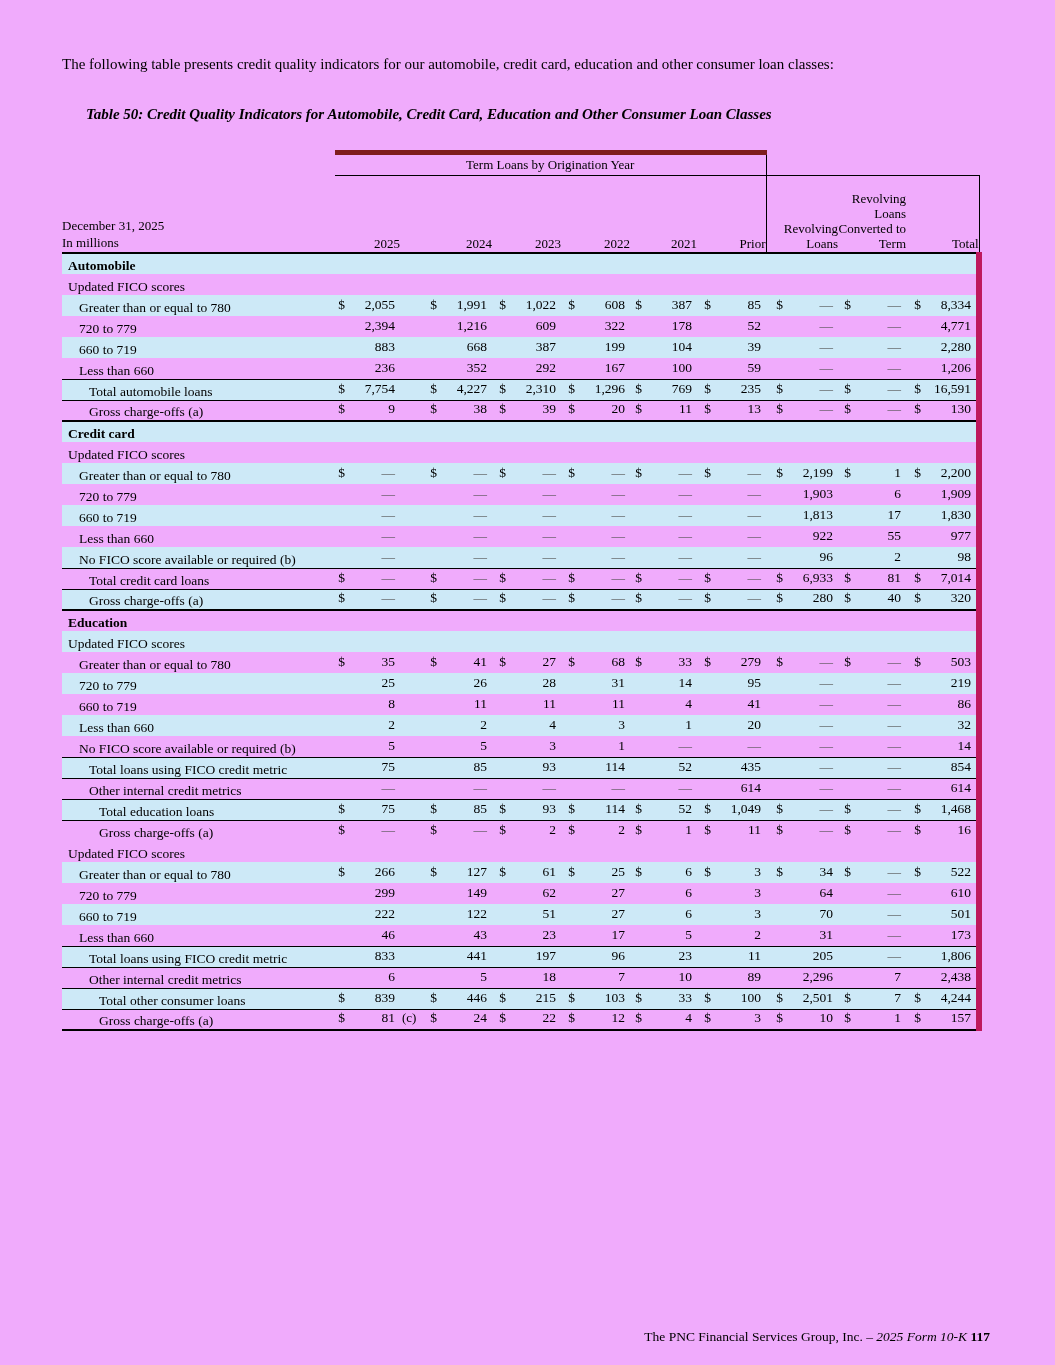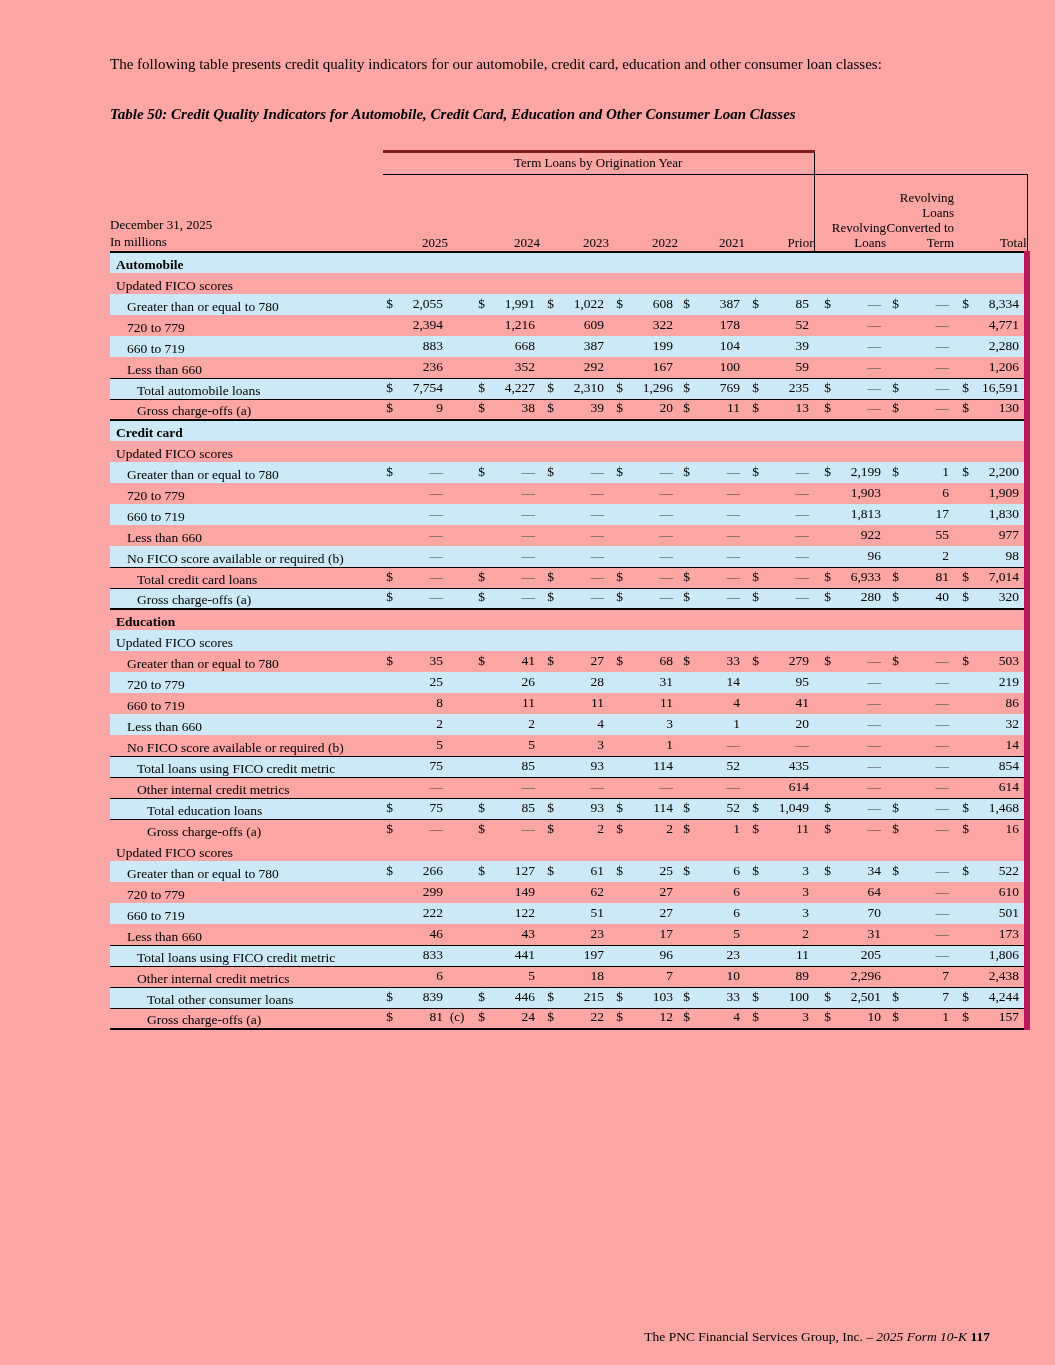--- a/index.html
+++ b/index.html
@@ -1,43 +1,42 @@
 <!DOCTYPE html>
 <html><head>
 <meta charset="utf-8">
 <style>
   * { margin:0; padding:0; box-sizing:border-box; }
   html,body { background:#e8e8e8; }
   .page {
     position:relative;
     width:1055px; height:1365px;
     margin:0 auto;
-    background:#fca5a5;
+    background:#f0abfc;
     font-family:"Liberation Serif", serif;
     color:#000;
     overflow:hidden;
-    padding-left:48px;
   }
   .content { padding:55px 62px 0 62px; }
   .intro { font-size:15px; line-height:1.3; }
-  .table-title { margin-top:31px; font-size:15px; font-weight:bold; font-style:italic; }
+  .table-title { margin-top:31px; font-size:15px; font-weight:bold; font-style:italic;margin-left:24px; }
 
   table.fin {
     margin-top:27px;
     border-collapse:collapse;
     table-layout:fixed;
     width:917px;
   }
   table.fin th, table.fin td { padding:0; font-weight:normal; }
 
   
   thead th { font-size:13px; vertical-align:bottom; }
   th.banner {
     height:23px; vertical-align:middle; text-align:center;
-    border-top:3px solid #7f1d1d; border-bottom:1px solid #000; border-right:1px solid #000;
+    border-top:5px solid #7f1d1d; border-bottom:1px solid #000; border-right:1px solid #000;
   }
   th.banner-right { border-bottom:1px solid #000; }
   th.date-cell { text-align:left; padding:3px 0 3px 4px; line-height:1.3; border-bottom:2px solid #000; }
   th.col-h { text-align:right; padding:2px 5px 3px 0; line-height:1.15; border-bottom:2px solid #000; height:78px; }
   th.divider { border-right:1px solid #000; }
   th.table-right { border-right:1px solid #000; }
 
   
   tbody td { font-size:13.5px; height:21px; vertical-align:bottom; }
   tbody tr.stripe td { background:#cde9f7; }

